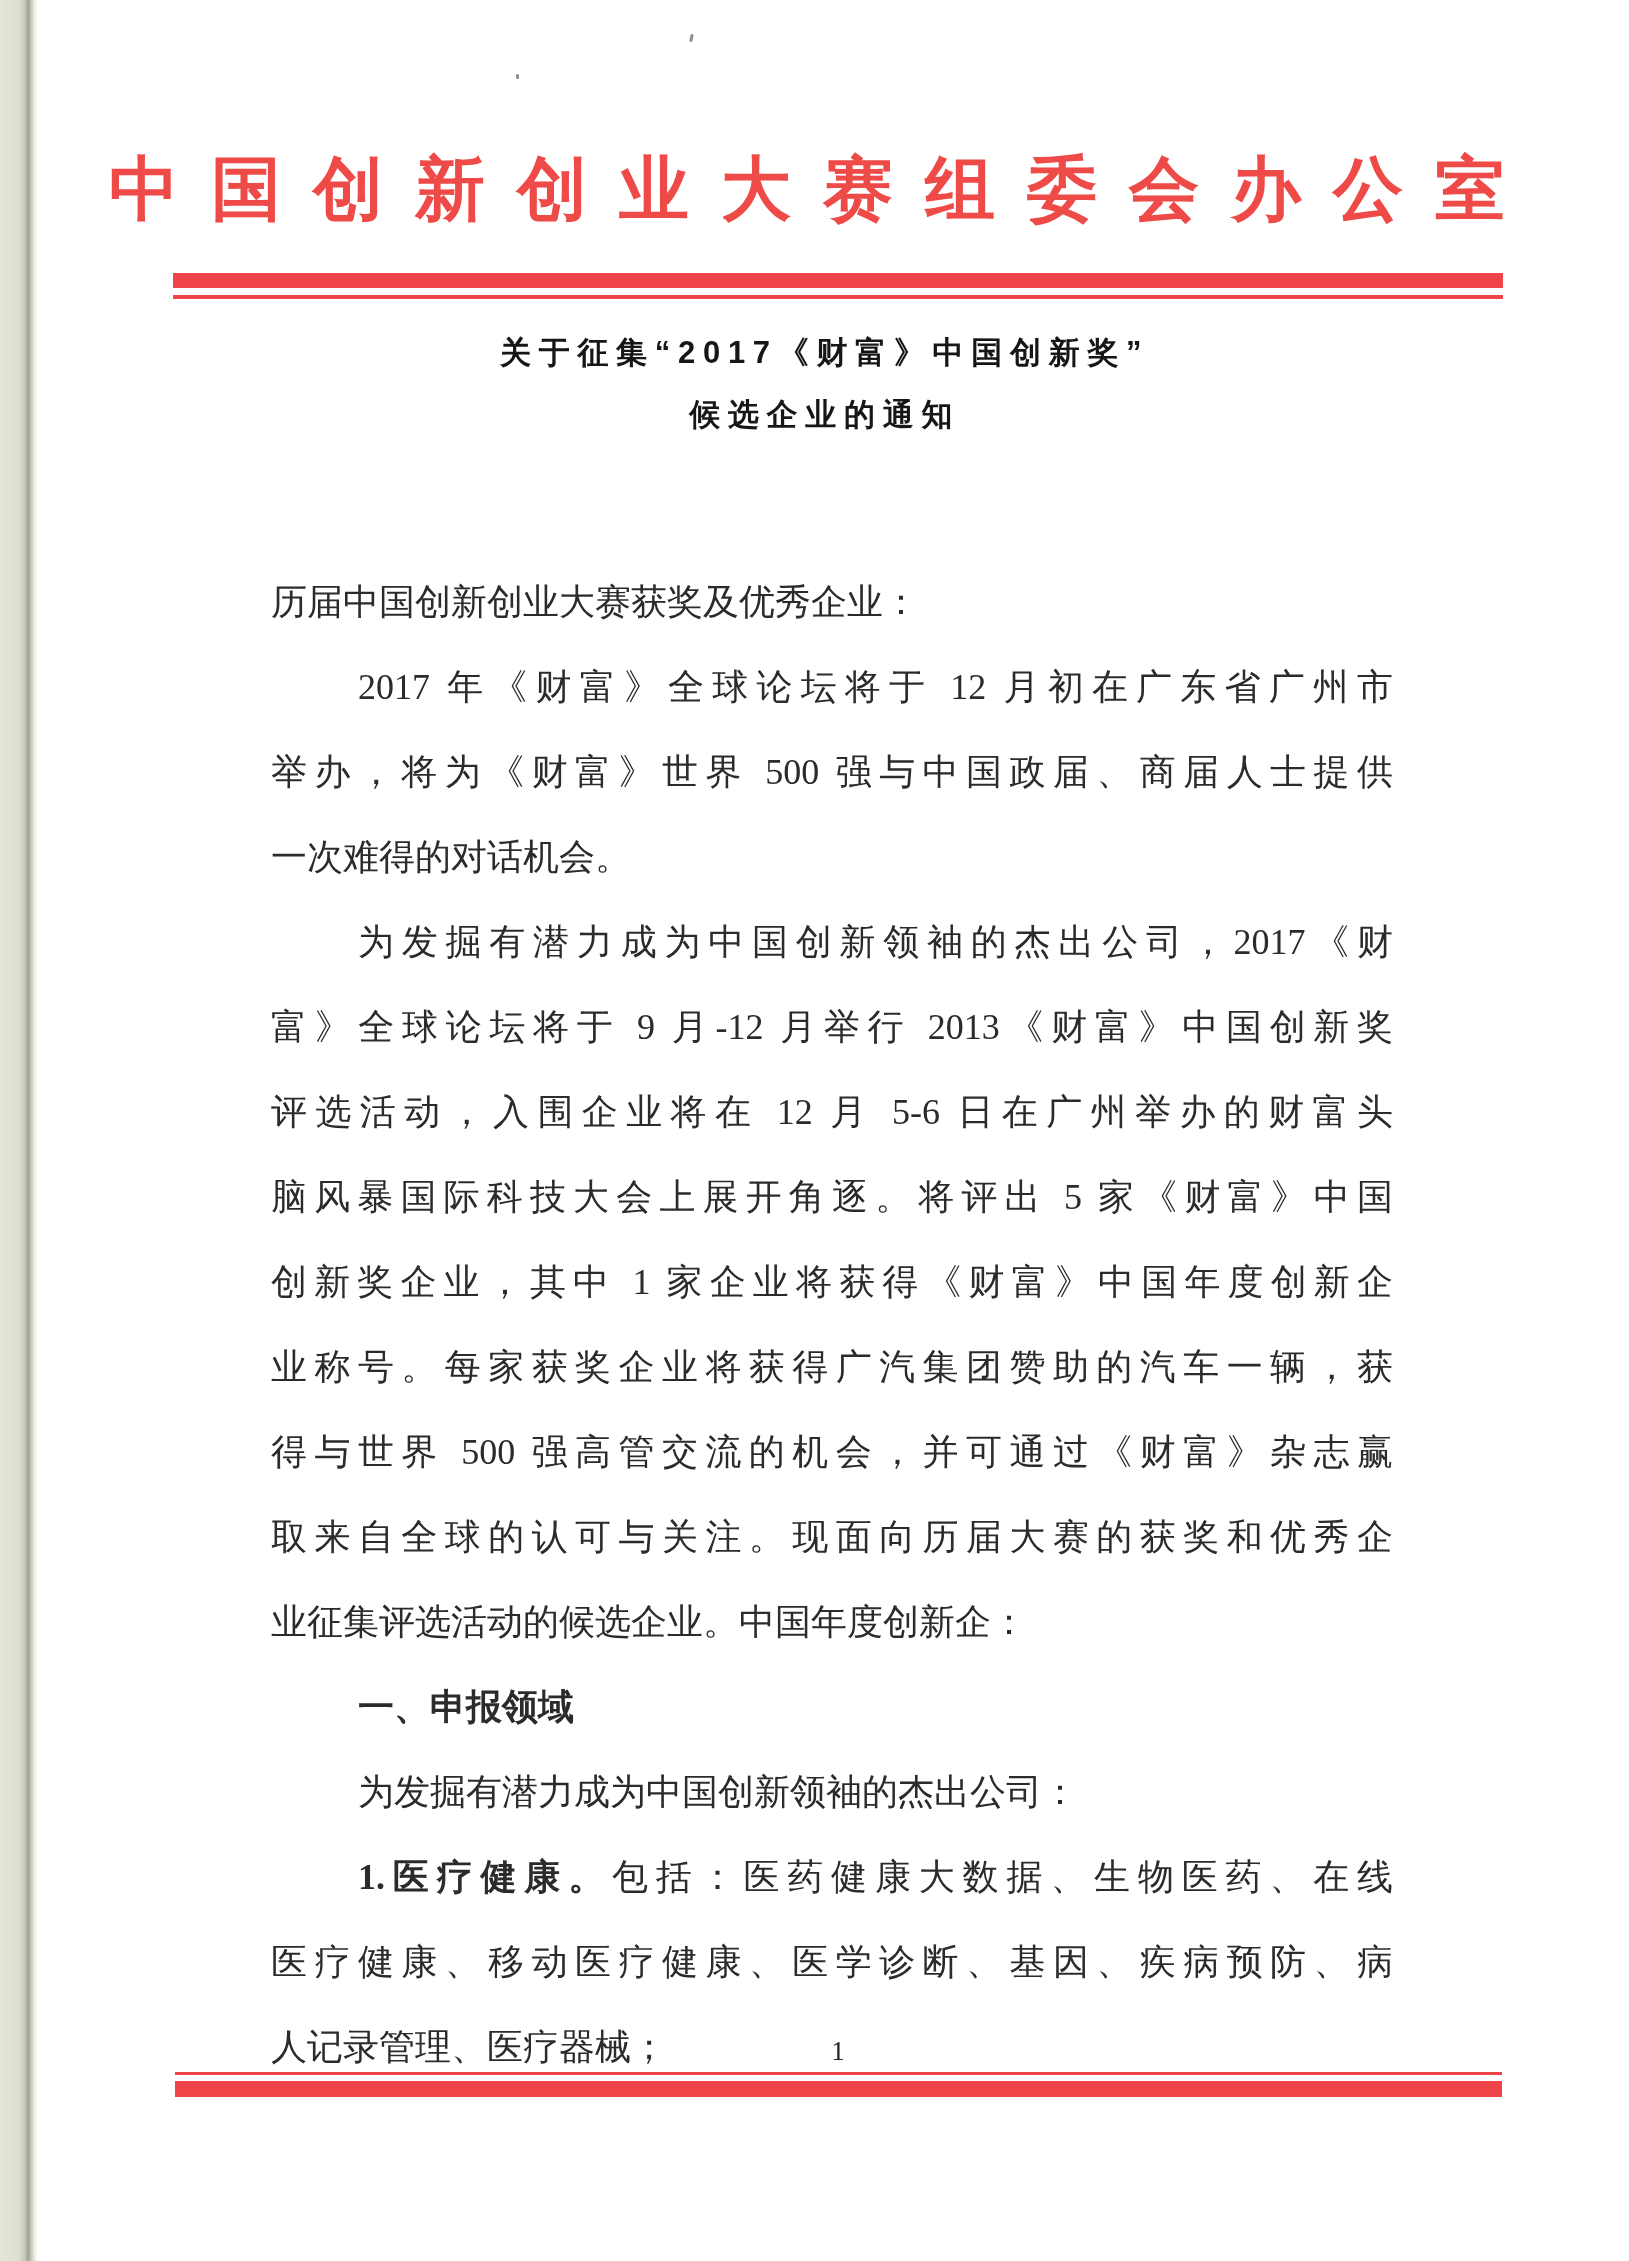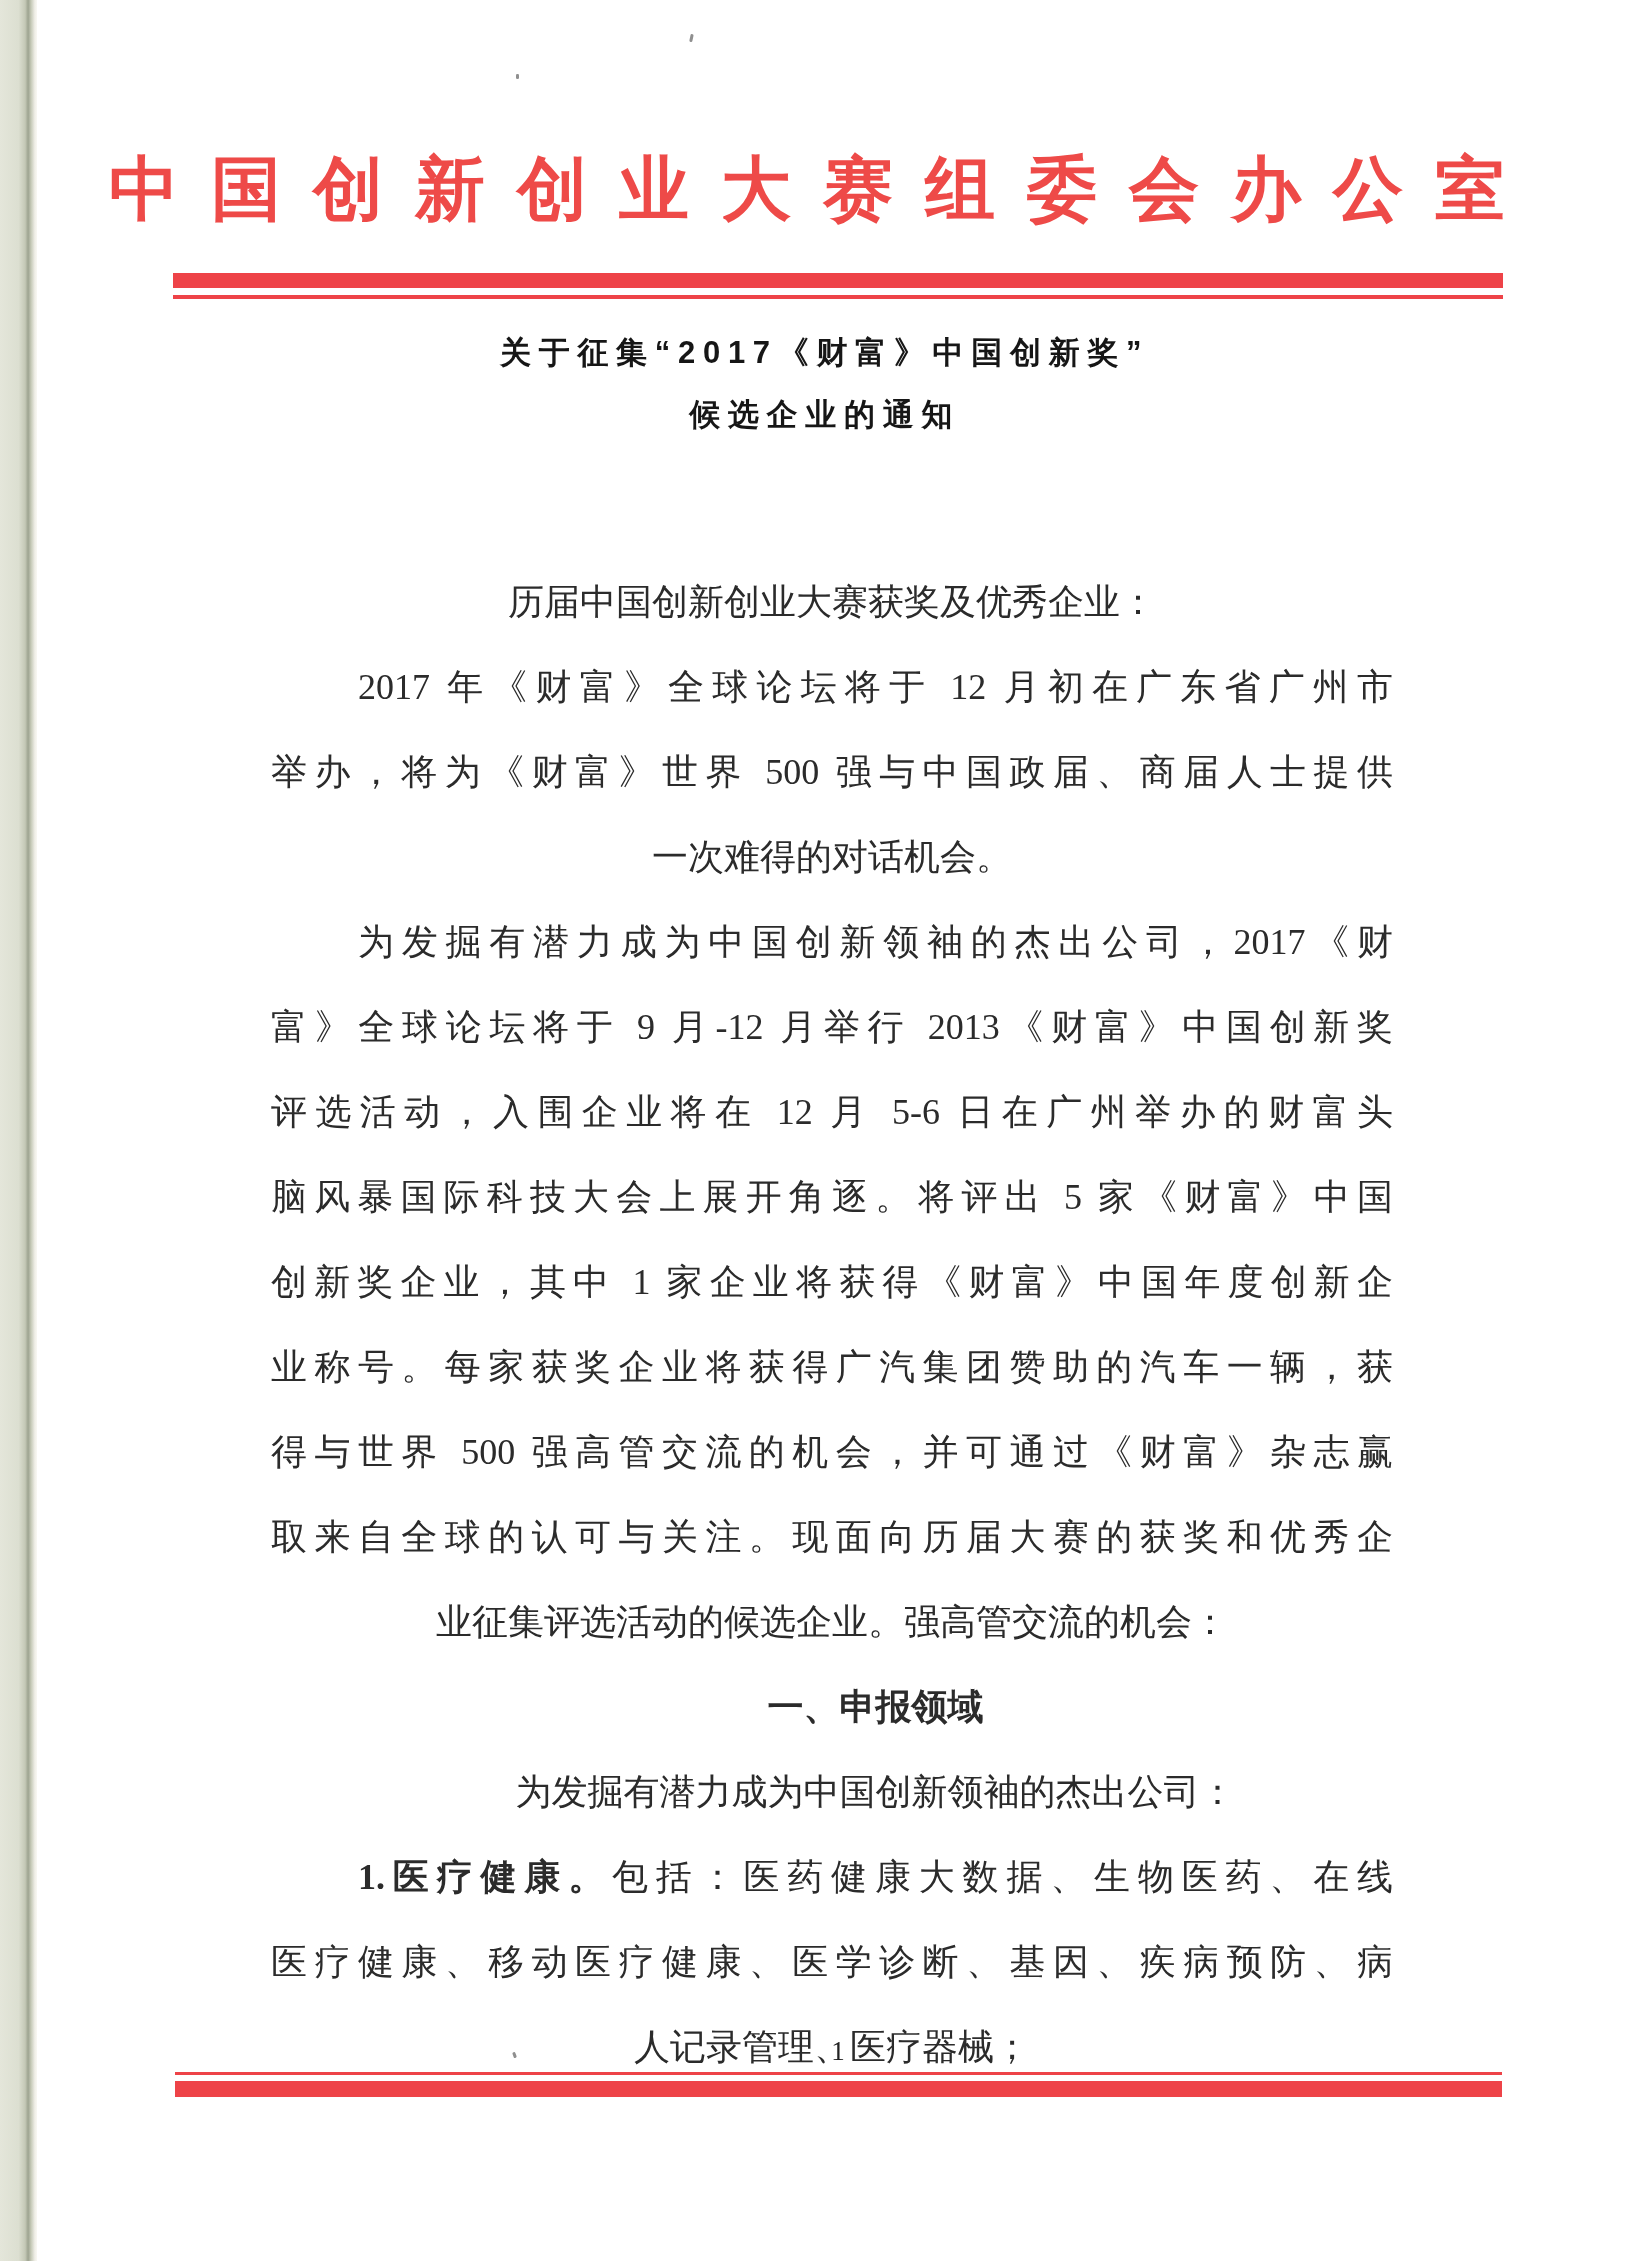--- a/index.html
+++ b/index.html
@@ -43,21 +43,21 @@
   .doc-title.l2 { top:394px; }
 
   .body-text {
     position:absolute; left:271px; width:1122px; top:560px;
     color:#2b2b2b;
   }
   .body-line {
     height:85px; line-height:85px;
     font-size:36px;
     white-space:nowrap;
-    text-align:center;
+    text-align:left;
   }
   .body-line.justify { white-space:normal; text-align:justify; text-align-last:justify; }
   .body-line.indent  { text-indent:87px; }
   .seg-bold { font-weight:bold; }
 
   .page-number {
     position:absolute; left:46px; right:0; top:2036px;
     text-align:center; font-size:27px; color:#222;
   }
 </style>
@@ -86,21 +86,21 @@
       <div class="body-line justify"><span>举办，将为《财富》世界 500 强与中国政届、商届人士提供</span></div>
       <div class="body-line"><span>一次难得的对话机会。</span></div>
       <div class="body-line justify indent"><span>为发掘有潜力成为中国创新领袖的杰出公司，2017《财</span></div>
       <div class="body-line justify"><span>富》全球论坛将于 9 月-12 月举行 2013《财富》中国创新奖</span></div>
       <div class="body-line justify"><span>评选活动，入围企业将在 12 月 5-6 日在广州举办的财富头</span></div>
       <div class="body-line justify"><span>脑风暴国际科技大会上展开角逐。将评出 5 家《财富》中国</span></div>
       <div class="body-line justify"><span>创新奖企业，其中 1 家企业将获得《财富》中国年度创新企</span></div>
       <div class="body-line justify"><span>业称号。每家获奖企业将获得广汽集团赞助的汽车一辆，获</span></div>
       <div class="body-line justify"><span>得与世界 500 强高管交流的机会，并可通过《财富》杂志赢</span></div>
       <div class="body-line justify"><span>取来自全球的认可与关注。现面向历届大赛的获奖和优秀企</span></div>
-      <div class="body-line"><span>业征集评选活动的候选企业。强高管交流的机会：</span></div>
+      <div class="body-line"><span>业征集评选活动的候选企业。中国年度创新企：</span></div>
       <div class="body-line indent"><span class="seg-bold">一、申报领域</span></div>
       <div class="body-line indent"><span>为发掘有潜力成为中国创新领袖的杰出公司：</span></div>
       <div class="body-line justify indent"><span class="seg-bold">1.医疗健康。</span><span>包括：医药健康大数据、生物医药、在线</span></div>
       <div class="body-line justify"><span>医疗健康、移动医疗健康、医学诊断、基因、疾病预防、病</span></div>
       <div class="body-line"><span>人记录管理、医疗器械；</span></div>
     </div>
 
   <div class="page-number">1</div>
 
   <div class="rule rule-bot-thin"></div>

